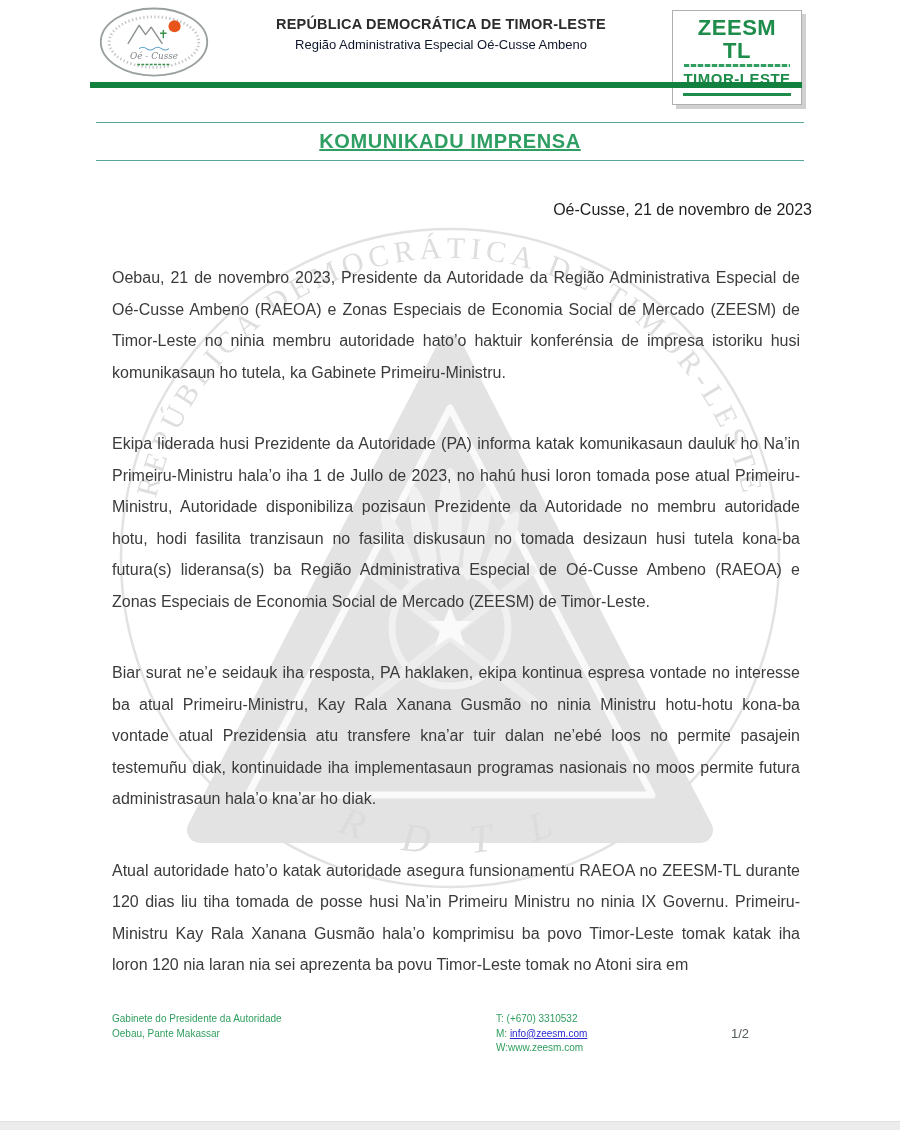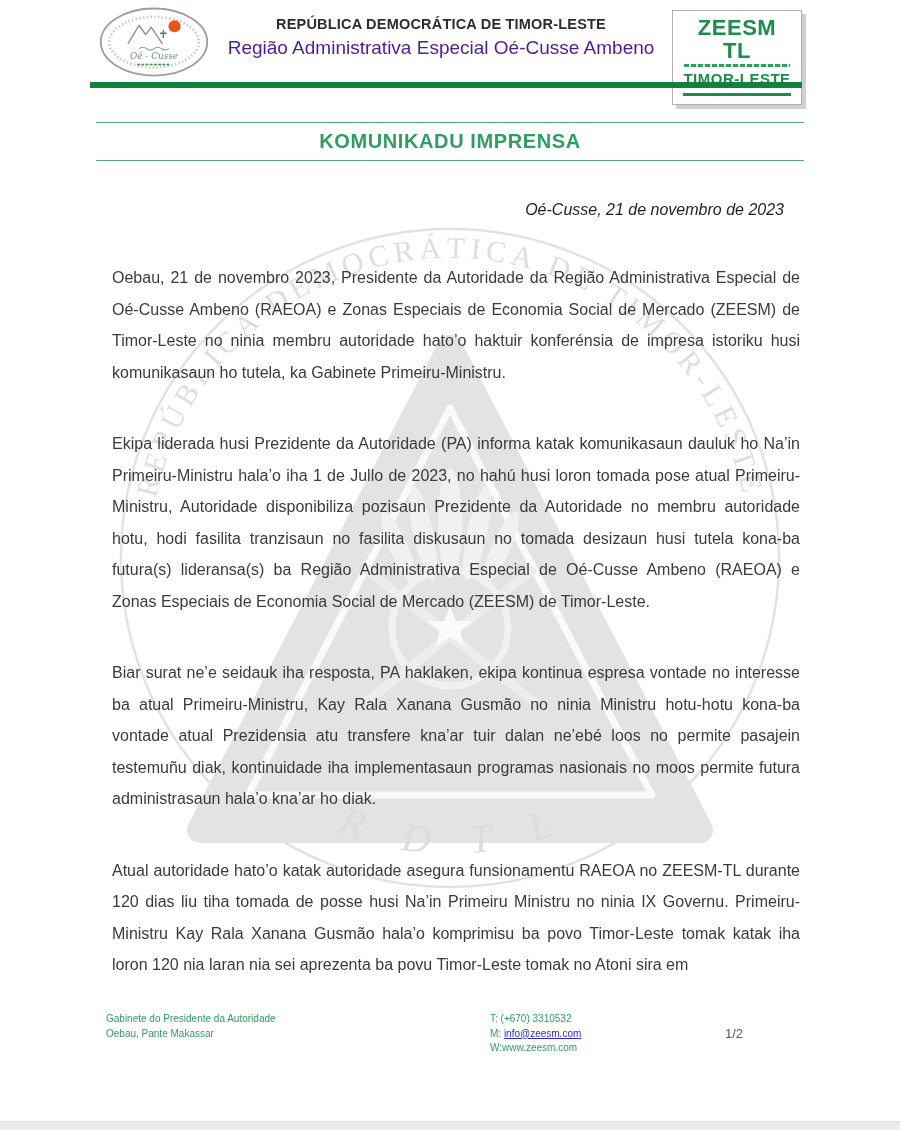--- a/index.html
+++ b/index.html
@@ -12,43 +12,43 @@
   .watermark { position:absolute; top:223px; left:115px; width:670px; height:670px; z-index:0; }
   .wm-arc-text { font-family:"Liberation Serif","DejaVu Serif",serif; font-size:30px; letter-spacing:5px; fill:#dedede; }
   .wm-rdtl { font-family:"Liberation Serif","DejaVu Serif",serif; font-style:italic; font-size:40px; letter-spacing:9px; word-spacing:14px; fill:#dcdcdc; }
 
   
   .header { position:absolute; top:6px; left:98px; width:704px; display:flex; align-items:flex-start; z-index:2; }
   .seal { width:112px; height:74px; flex:none; }
   .seal-script { font-family:"DejaVu Serif","Liberation Serif",serif; font-style:italic; font-size:9.5px; fill:#7f8486; }
   .org { flex:1; text-align:center; padding-top:10px; }
   .org-line1 { font-size:14.5px; font-weight:600; letter-spacing:.2px; color:#2d2d2d; margin-bottom:5px; }
-  .org-line2, .org-line3 { font-size:19px; color:#4c1d95; margin-bottom:4px; }
+  .org-line2, .org-line3 { font-size:13px; color:#0f172a; margin-bottom:4px; }
   .zeesm { flex:none; width:130px; box-sizing:border-box; background:#fff; border:1px solid #b0b0b0;
            box-shadow:4px 4px 0 rgba(150,150,150,.45); padding:5px 8px 8px; text-align:center; margin-top:4px; }
   .zeesm-primary { font-size:22px; font-weight:bold; color:#1e8c4a; letter-spacing:.5px; line-height:1.05; }
   .zeesm-sep { height:3px; margin:2px 3px 3px; background:repeating-linear-gradient(90deg,#2f9e5e 0 5px, rgba(47,158,94,.25) 5px 7px); }
   .zeesm-secondary { display:inline-block; font-size:15px; font-weight:bold; color:#1e8c4a; letter-spacing:.5px;
                      border-bottom:3px solid #1e8c4a; padding-bottom:5px; line-height:1.1; }
 
   .green-bar { position:absolute; top:82px; left:90px; width:712px; height:6px; background:#12803e; z-index:2; }
 
   
   .title-block { position:absolute; top:122px; left:96px; width:708px; text-align:center;
                  border-top:1.5px solid #55a69b; border-bottom:1.5px solid #55a69b; padding:7px 0; z-index:2; }
-  .title-block h1 { margin:0; font-size:20px; font-weight:600; color:#2f9e63; letter-spacing:.6px; }
+  .title-block h1 { margin:0; font-size:20px; font-weight:600; color:#2f9e63; letter-spacing:.6px;text-decoration:underline; }
 
-  .dateline { position:absolute; top:201px; right:116px; font-size:16px; color:#1f1f1f; z-index:2;font-style:italic; }
+  .dateline { position:absolute; top:201px; right:88px; font-size:16px; color:#1f1f1f; z-index:2; }
 
   
   .body-text { position:absolute; top:262px; left:100px; width:700px; z-index:1; }
   .body-text p { margin:0 0 40px 12px; font-size:16px; line-height:31.5px; text-align:justify; color:#3b3b3b; }
 
   
-  .footer { position:absolute; top:1012px; left:98px; width:712px; display:flex; z-index:2; }
+  .footer { position:absolute; top:1012px; left:104px; width:712px; display:flex; z-index:2; }
   .footer-address { width:392px; padding-left:8px; box-sizing:border-box; color:#2f9e5e; font-size:10px; line-height:14.5px; }
   .footer-contact { width:235px; color:#2f9e5e; font-size:10px; line-height:14.5px; }
   .footer-contact a { color:#2b2bd0; text-decoration:underline; cursor:pointer;margin-top:25px; }
   .footer-page { flex:1; color:#54605a; font-size:13px; padding-top:14px; }
 
   .bottom-strip { position:absolute; left:0; bottom:0; width:900px; height:8px; background:#ececec; border-top:1px solid #e0e0e0; }
 </style>
 </head>
 <body>
 

